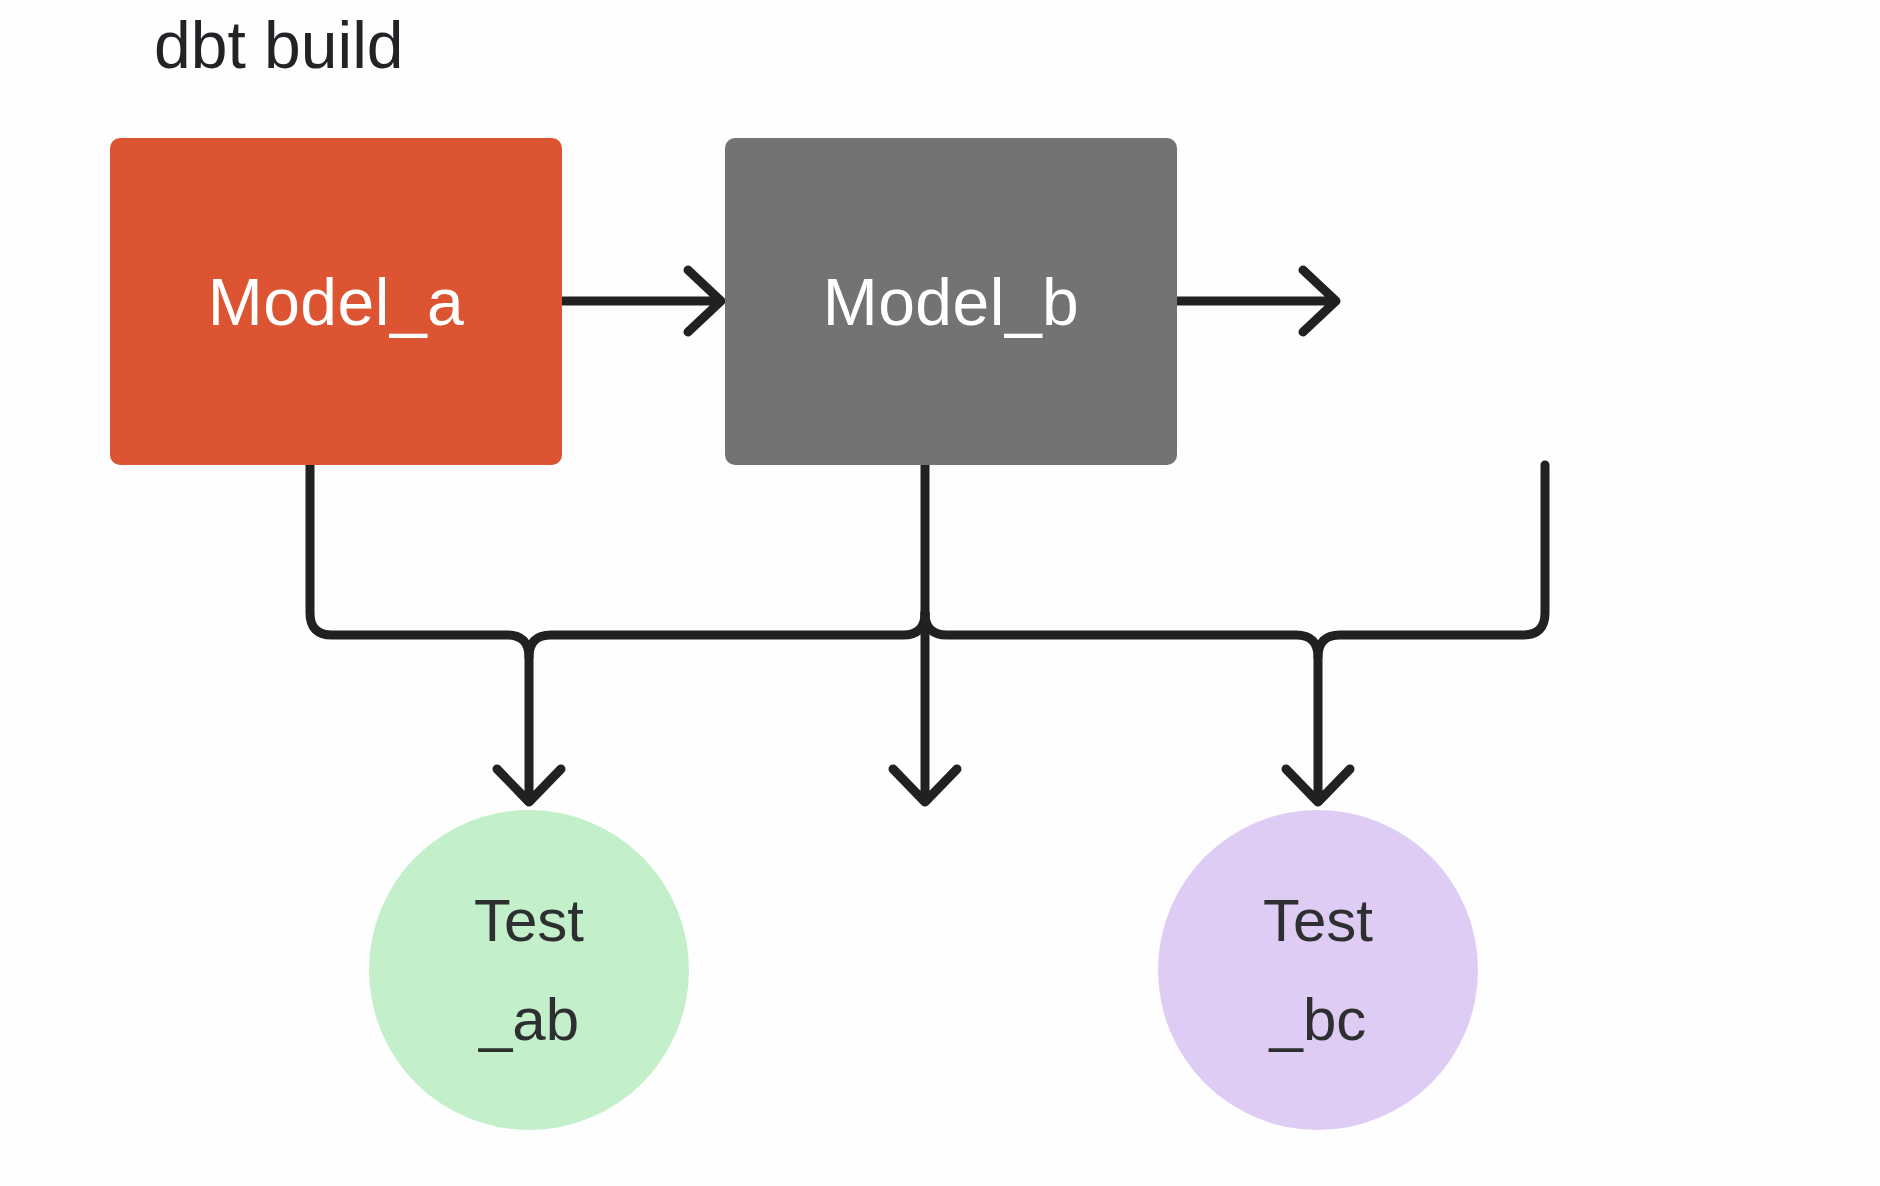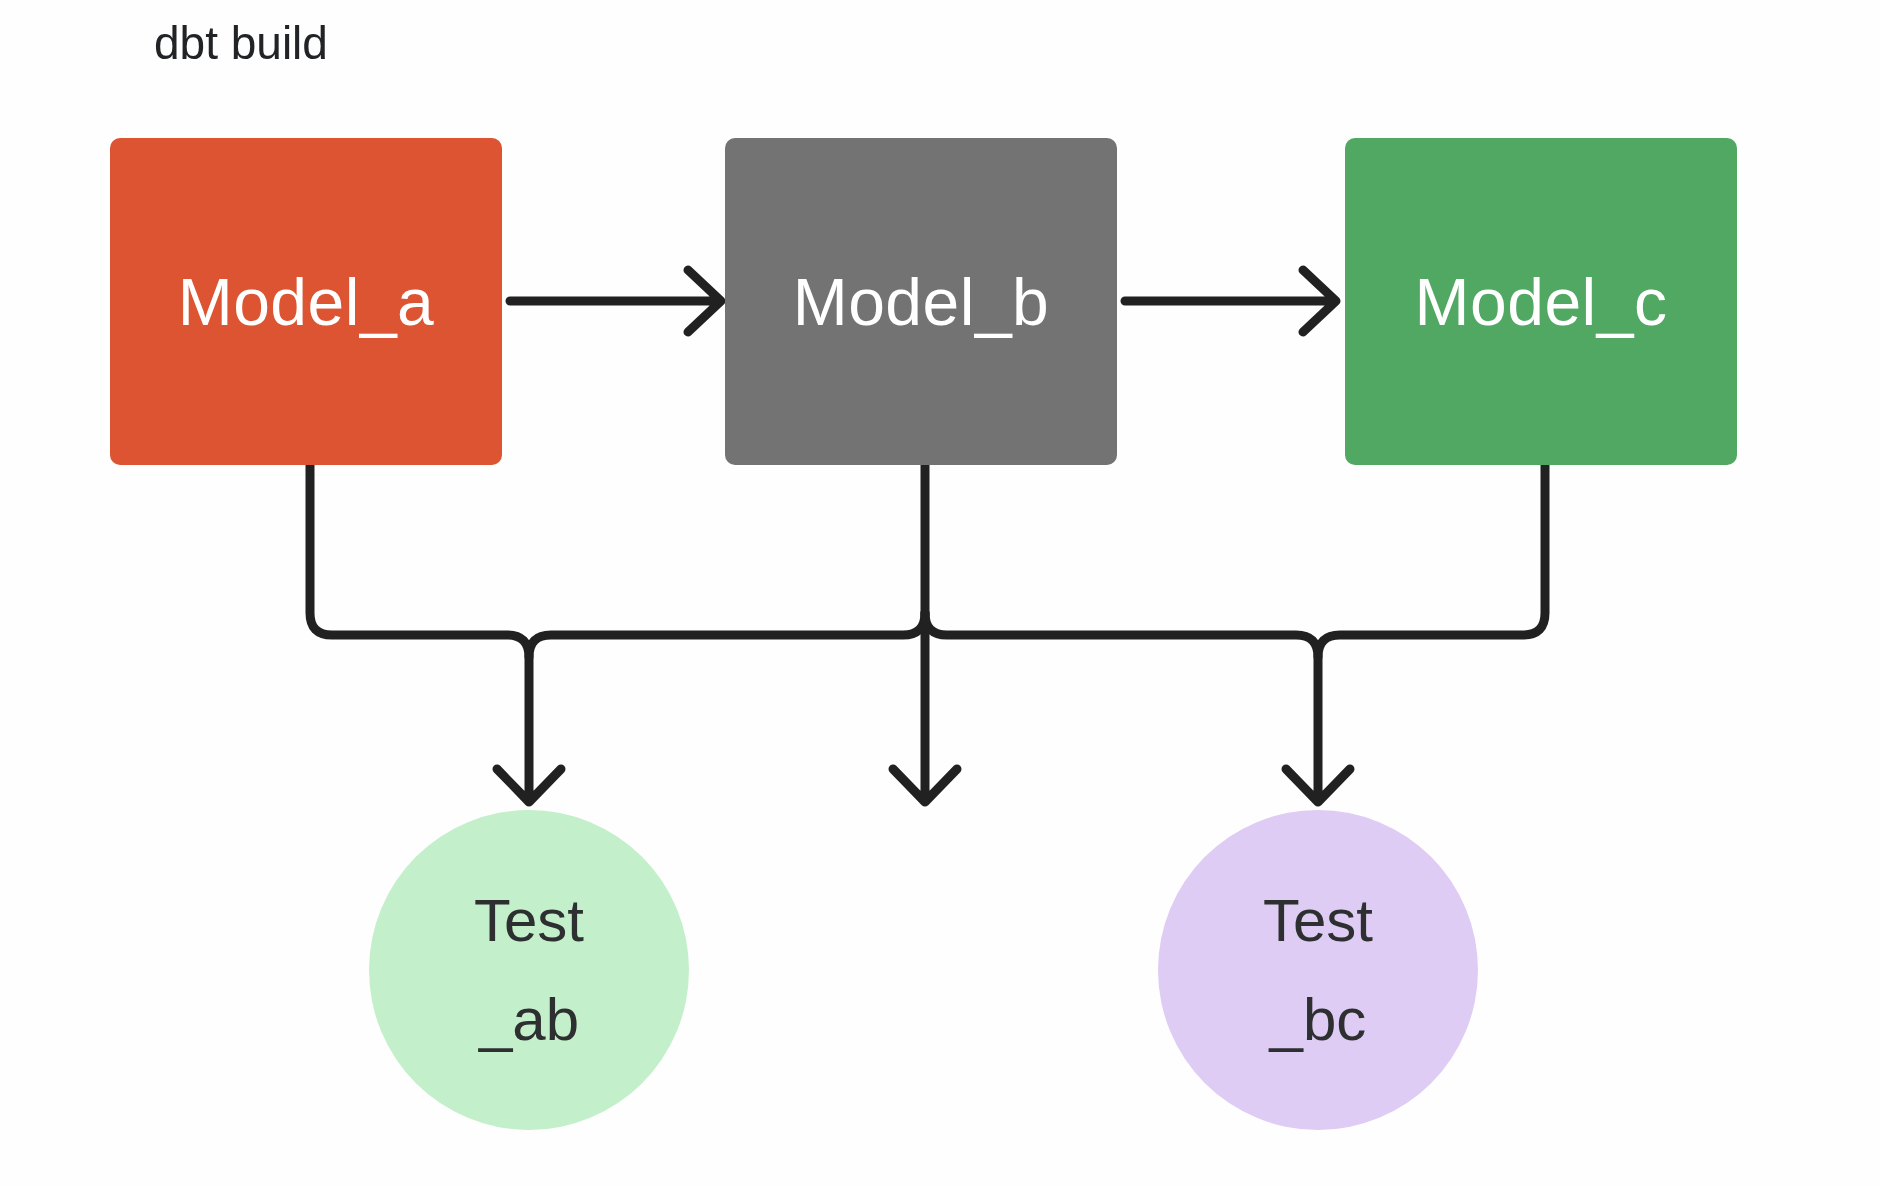--- a/index.html
+++ b/index.html
@@ -11,22 +11,22 @@
     position: relative;
     width: 1880px;
     height: 1186px;
     background: #FEFEFE;
     font-family: "Liberation Sans", "DejaVu Sans", sans-serif;
     overflow: hidden;
   }
   .diagram-title {
     position: absolute;
     left: 154px;
-    top: 16px;
-    font-size: 46px;
+    top: 6px;
+    font-size: 66px;
     line-height: 1.2;
     font-weight: 500;
     color: #212326;
     white-space: nowrap;
   }
   .edges-layer {
     position: absolute;
     left: 0;
     top: 0;
     width: 1880px;
@@ -37,21 +37,21 @@
     display: flex;
     align-items: center;
     justify-content: center;
     text-align: center;
     box-sizing: border-box;
   }
   .node .node-label {
     display: block;
   }
   .model-node {
-    width: 392px;
+    width: 452px;
     height: 327px;
     top: 138px;
     border-radius: 10px;
     font-size: 66px;
     font-weight: 400;
     letter-spacing: 0.5px;
   }
   .test-node {
     width: 320px;
     height: 320px;
@@ -89,23 +89,20 @@
   </svg>
 
   <div class="node model-node" id="node-model-a" style="background: rgb(220, 84, 50); color: rgb(255, 255, 255);">
     <span class="node-label">Model_a</span>
   </div>
 
   <div class="node model-node" id="node-model-b" style="background: #737373; color: rgb(255, 255, 255);">
     <span class="node-label">Model_b</span>
   </div>
 
-  <div class="node model-node" id="node-model-c" style="background: rgb(80, 168, 98); color: rgb(255, 255, 255);">
-    <span class="node-label">Model_c</span>
-  </div>
 
   <div class="node test-node" id="node-test-ab" style="background: rgb(195, 239, 202); color: rgb(46, 47, 48);">
     <span class="node-label">Test
 _ab</span>
   </div>
 
 
   <div class="node test-node" id="node-test-bc" style="background: rgb(222, 204, 244); color: rgb(46, 47, 48);">
     <span class="node-label">Test
 _bc</span>

